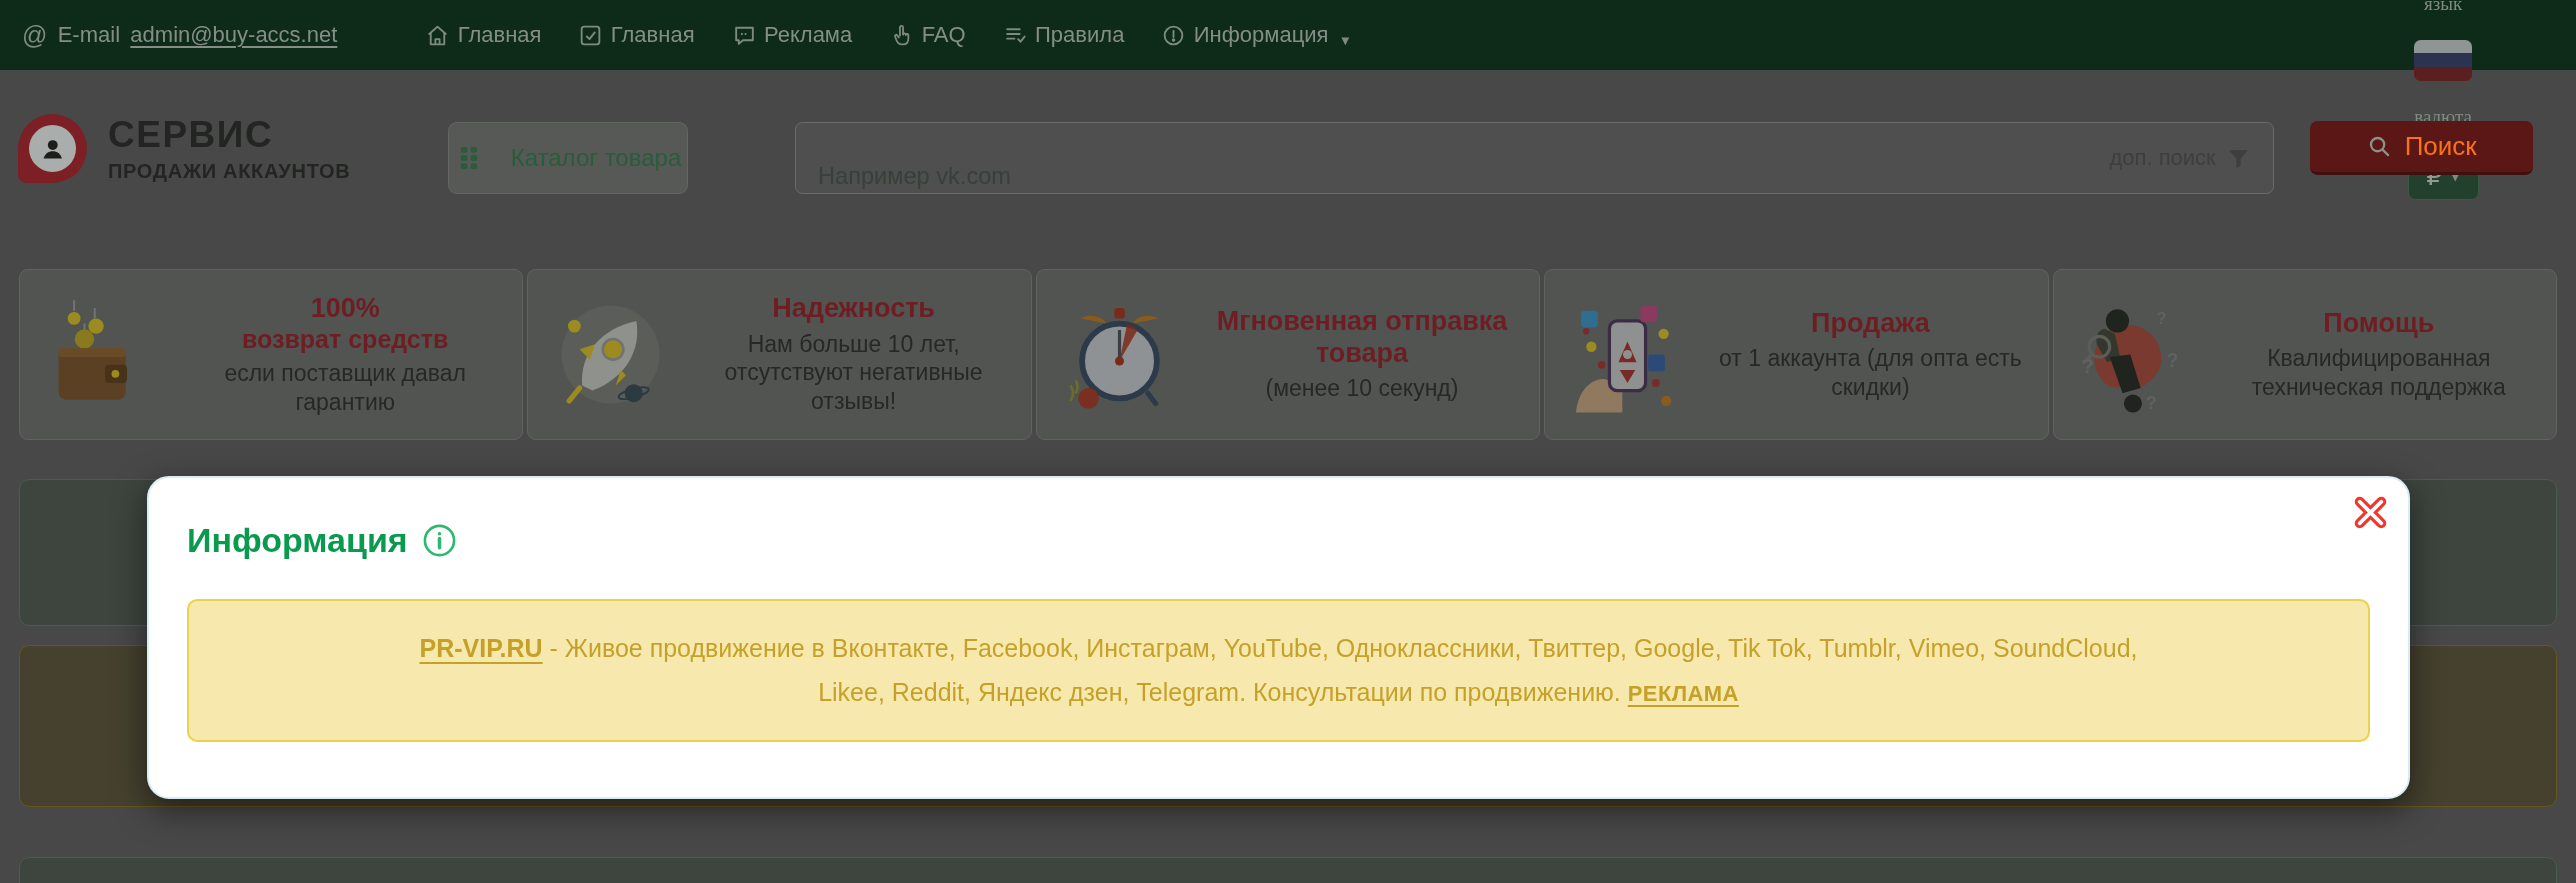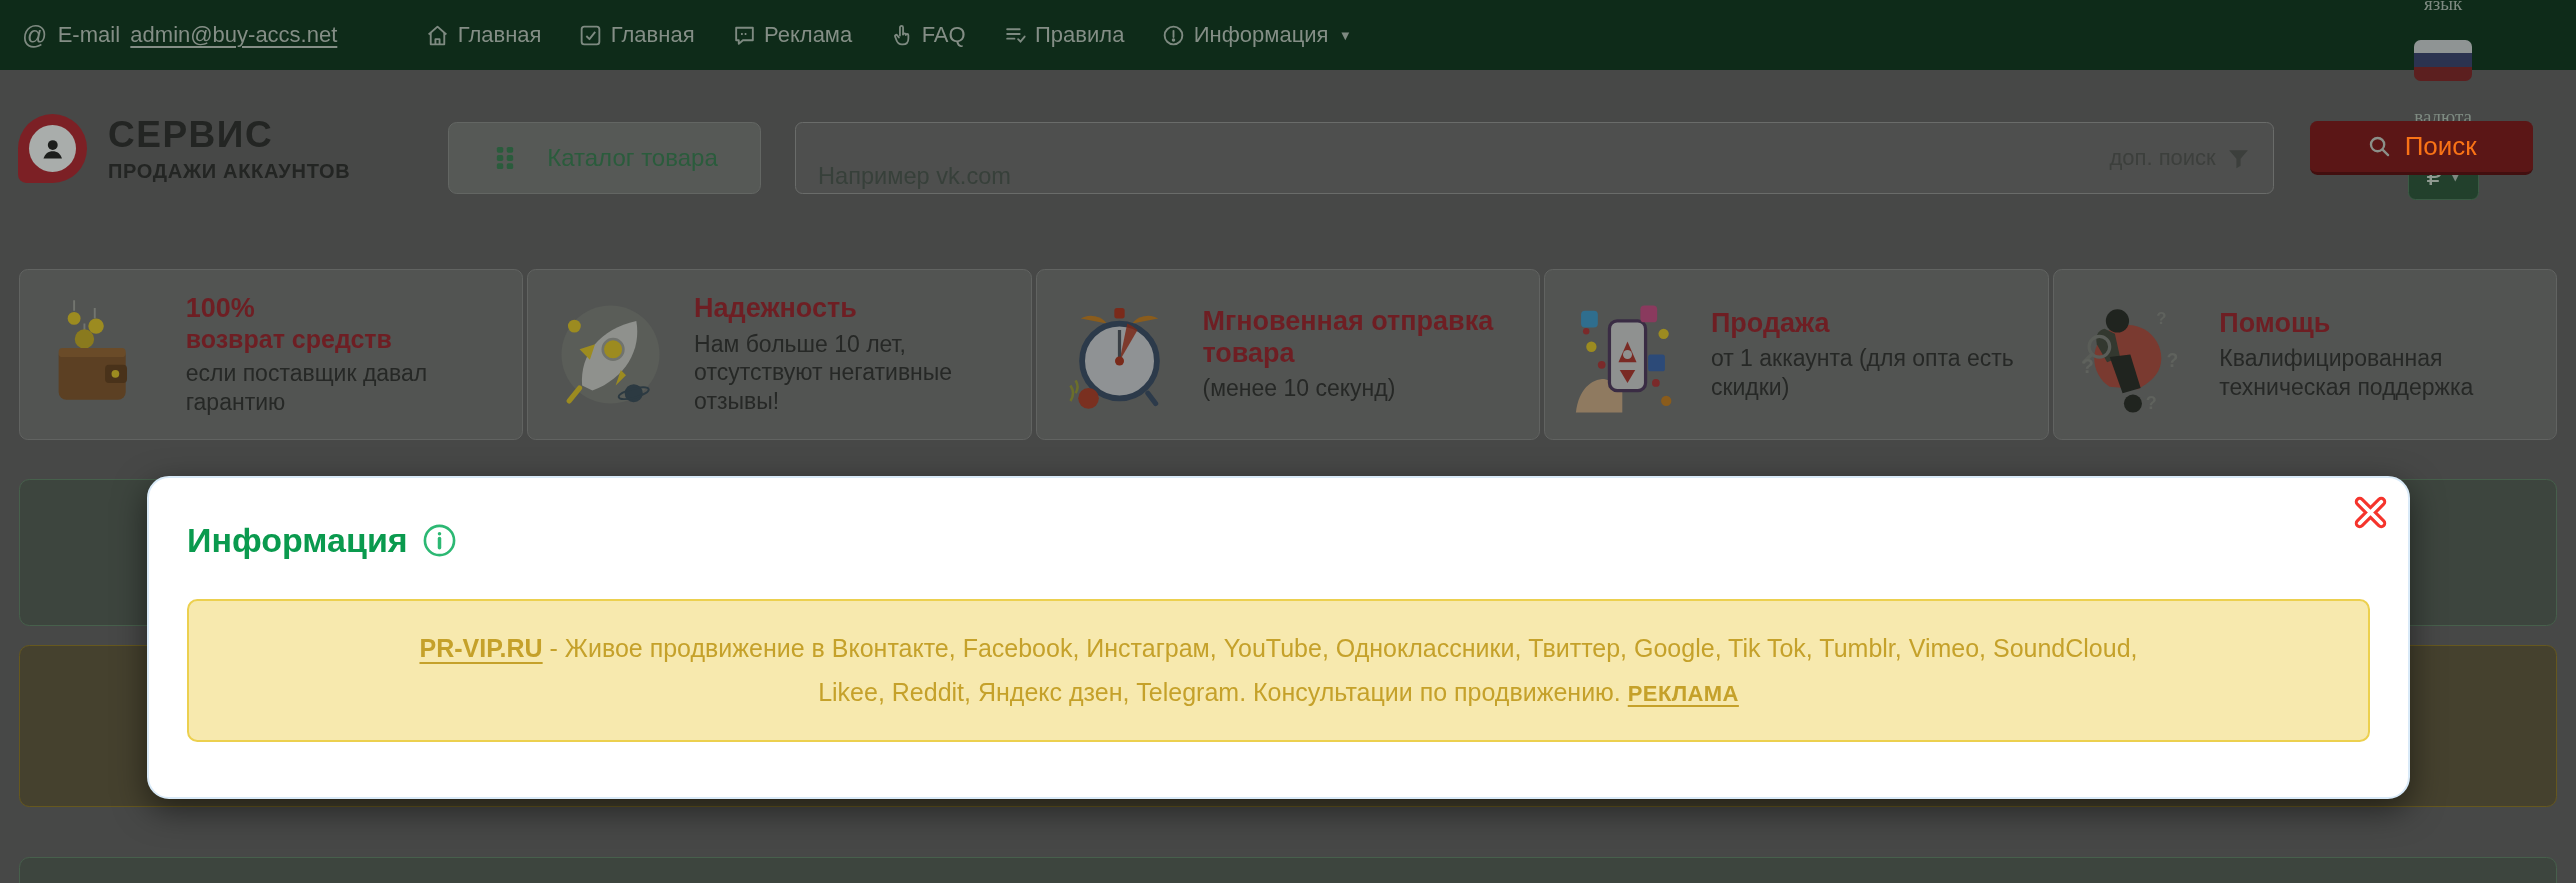--- a/index.html
+++ b/index.html
@@ -7,21 +7,21 @@
   body { font-family:"Liberation Sans","DejaVu Sans",sans-serif; }
   .page { position:relative; width:2576px; height:884px; background:#474847; overflow:hidden; }
 
   
   .topbar { position:absolute; left:0; top:0; width:100%; height:70px; background:#0e2b19;
             display:flex; align-items:center; padding:0 22px; color:#848e86; font-size:22px; }
   .email-group { display:flex; align-items:center; gap:10.3px; margin-right:88px; }
   .at-glyph { font-size:25px; color:#7e8a81; }
   .email-link { color:#848e86; text-decoration:underline; text-underline-offset:4.4px; cursor:pointer; }
   .nav { display:flex; align-items:center; gap:37px; }
-  .nav-item { display:flex; align-items:center; gap:7.4px; cursor:pointer; white-space:nowrap; }
+  .nav-item { display:flex; align-items:flex-end; gap:7.4px; cursor:pointer; white-space:nowrap; }
   .nav-item svg { width:25px; height:25px; }
   .caret { font-size:13.3px; margin-left:2.9px; color:#7e8a81; }
   .top-right { margin-left:auto; display:flex; align-items:center; gap:25px;flex-direction:column; }
   .register { display:flex; align-items:center; gap:8.8px; cursor:pointer; }
   .register svg { width:26.5px; height:26.5px; }
   .login-btn { display:flex; align-items:center; gap:10.3px; background:#868b86; color:#23422e;
                border:none; border-radius:5.9px; height:46px; padding:16px 25px; font-size:23px; cursor:pointer;
                box-shadow:0 2.2px 0 rgba(0,0,0,.25); }
   .login-btn svg { width:23.6px; height:23.6px; }
   .mini-label { font-size:19px; color:#7e8a81;font-family:Liberation Serif, serif; }
@@ -36,39 +36,39 @@
   
   .logo { position:absolute; left:18.4px; top:114px; display:flex; align-items:center; gap:20.6px; }
   .logo-badge { position:relative; width:69px; height:69px; }
   .logo-badge .bubble { position:absolute; inset:0; background:#7c2025; border-radius:50% 50% 50% 12%; }
   .logo-badge .inner { position:absolute; left:11px; top:11px; width:47px; height:47px; background:#a9adab; border-radius:50%;
                        display:flex; align-items:center; justify-content:center; }
   .logo-badge svg { width:29.5px; height:29.5px; }
   .logo-text .t1 { font-size:37px; font-weight:bold; color:#232523; letter-spacing:1.5px; }
   .logo-text .t2 { font-size:20px; font-weight:bold; color:#232523; letter-spacing:0.7px; margin-top:4.4px; }
 
-  .catalog-btn { position:absolute; left:448px; top:122px; width:313px; height:72px; background:#565956;
+  .catalog-btn { position:absolute; left:448px; top:122px; width:240px; height:72px; background:#565956;
                  border:1.5px solid #636663; border-radius:8.8px; display:flex; align-items:center; justify-content:center;
                  gap:28px; color:#2a5c3c; font-size:24px; cursor:pointer; }
   .catalog-btn svg { width:28px; height:28px; }
 
   .search-wrap { position:absolute; left:795px; top:122px; width:1479px; height:72px; background:#4e4f4e;
                  border:1.5px solid #6a6c6a; border-radius:7.4px; display:flex; align-items:center; padding:0 22px; }
   .search-input { flex:1; background:transparent; border:none; outline:none; font-size:23.6px; color:#2e2f2e;
                   font-family:inherit;margin-top:36px; }
   .search-input::placeholder { color:#37403a; }
   .adv-search { display:flex; align-items:center; gap:10.3px; color:#3c3f3c; font-size:22px; cursor:pointer; white-space:nowrap; }
   .adv-search svg { width:25px; height:25px; }
   .search-btn { position:absolute; left:2310px; top:121px; width:223px; height:54px; background:#5b1616;
                 border:none; border-bottom:3.7px solid #420f0f; border-radius:7.4px; color:#f97316; font-size:26px;
                 display:flex; align-items:center; justify-content:center; gap:11.8px; cursor:pointer; }
   .search-btn svg { width:26.5px; height:26.5px; }
 
   
-  .features { position:absolute; left:19px; top:269px; width:2538px; height:171px; display:flex; gap:4px; }
+  .features { position:absolute; left:19px; top:269px; width:2538px; height:171px; display:flex; gap:4px;text-align:center; }
   .card { flex:1; background:#525452; border:1.5px solid #616361; border-radius:8.8px; display:flex;
           align-items:center; padding:13.3px 17.7px; gap:19px; }
   .card-illu { width:129px; height:133px; flex:0 0 129px; }
   .card-text { display:flex; flex-direction:column; }
   .card-title { font-size:27px; font-weight:bold; color:#6e1e23; line-height:1.18; }
   .card-sub   { font-size:25px; font-weight:bold; color:#6e1e23; line-height:1.2; }
   .card-body  { font-size:23px; color:#262826; line-height:1.25; margin-top:4.4px; }
 
   
   .band { position:absolute; left:19px; right:19px; border-radius:10.3px; }

